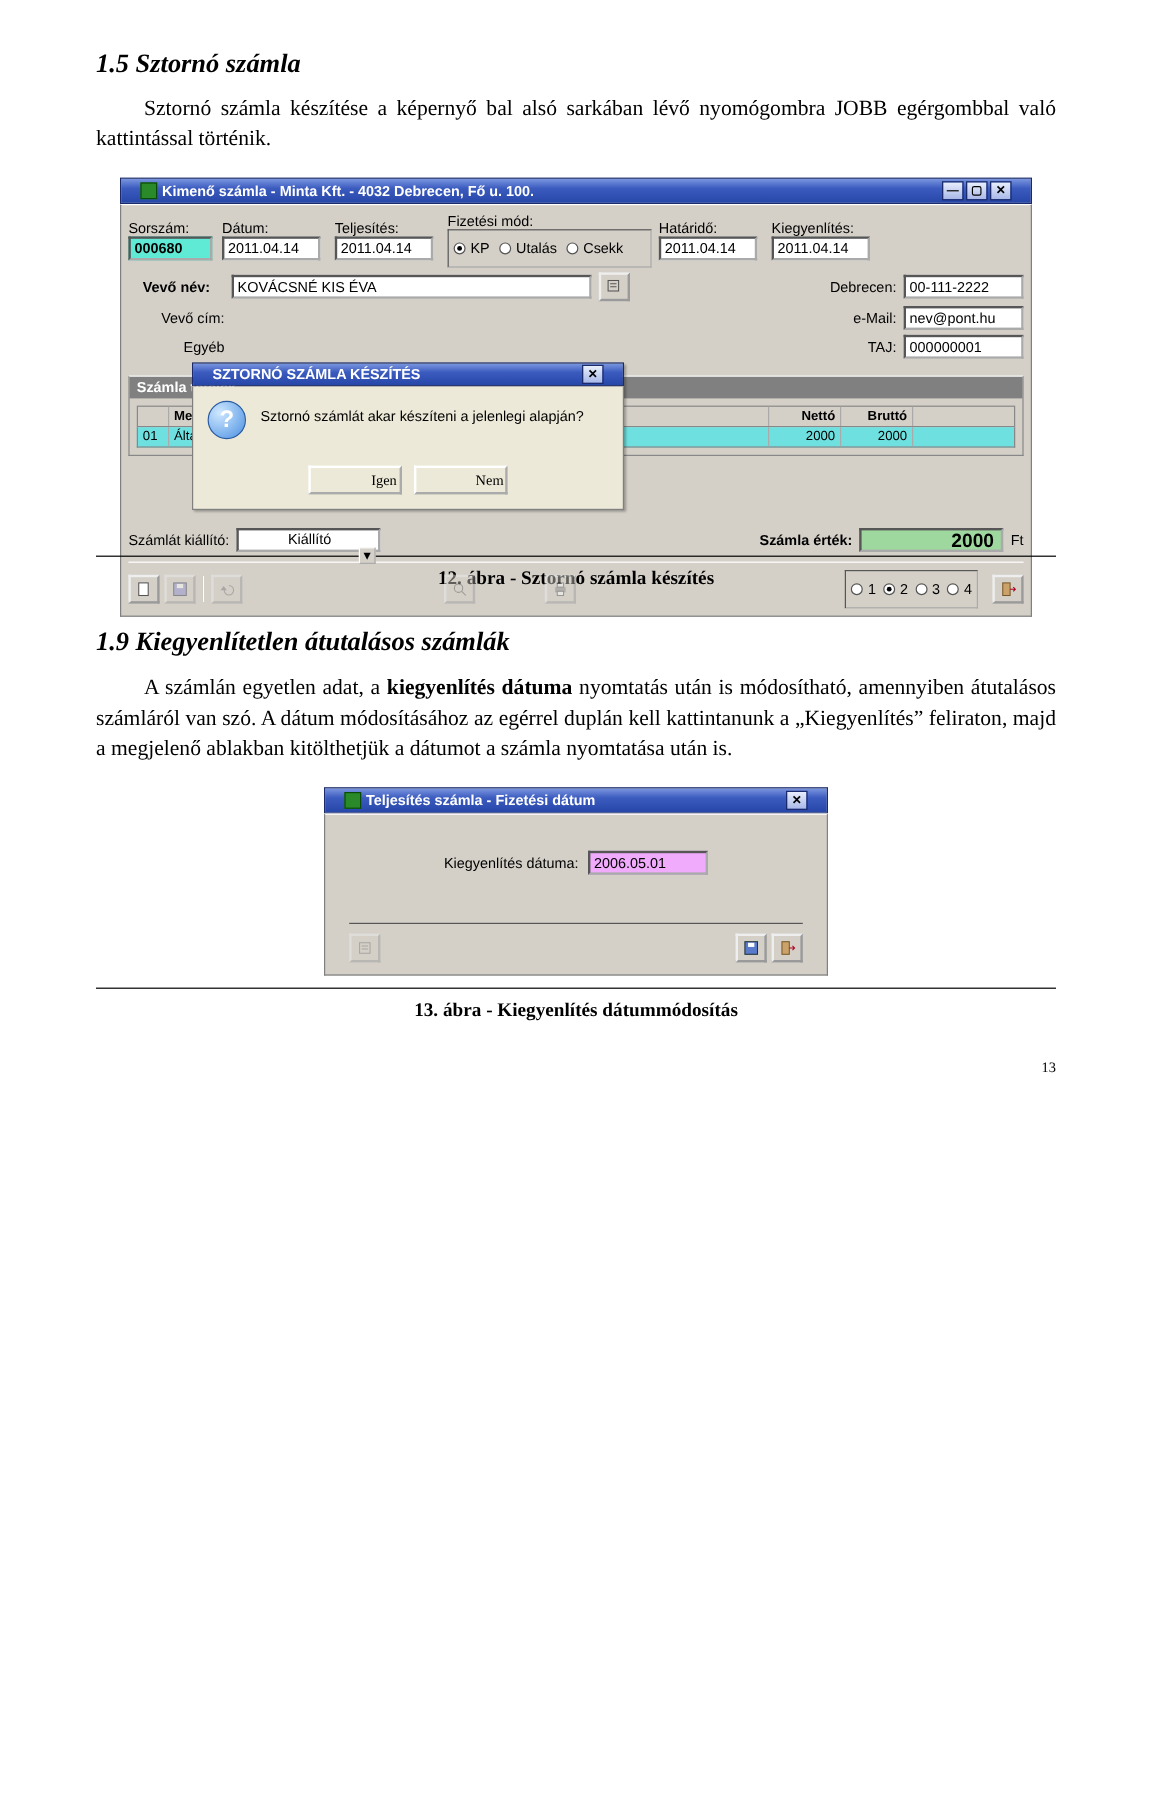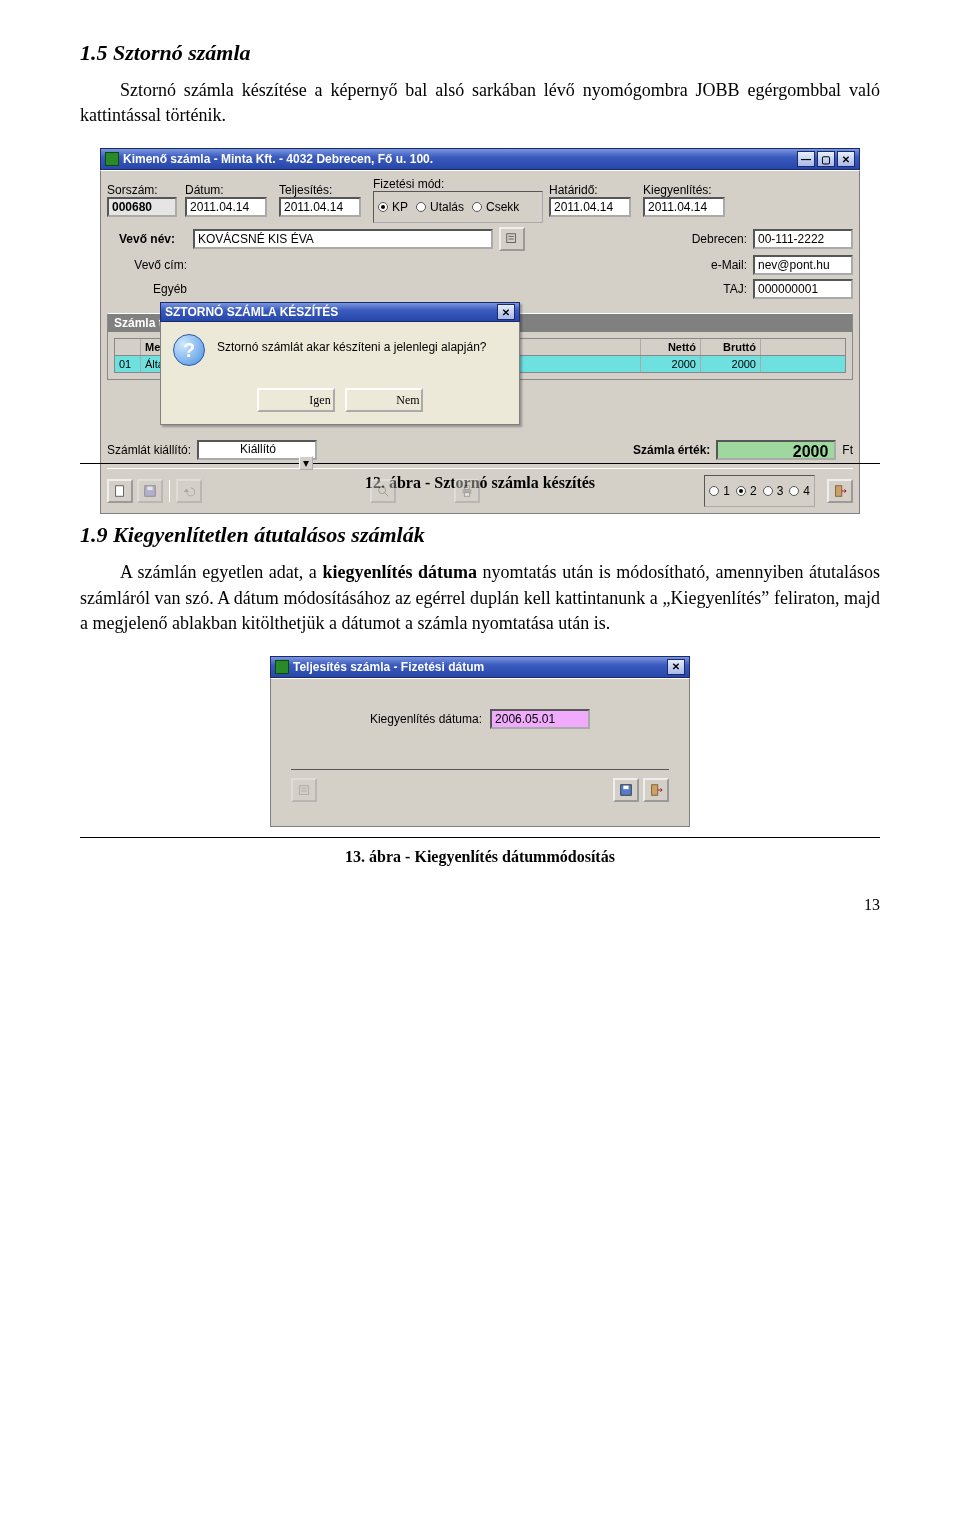--- a/index.html
+++ b/index.html
@@ -25,35 +25,35 @@
     margin-bottom: 20px;
   }
   .indent { text-indent: 40px; }
   .caption {
     text-align: center;
     font-weight: bold;
     font-size: 16px;
     margin: 10px 0 30px 0;
   }
   .hr { border: none; border-top: 1px solid #000; margin: 8px 0; }
-  .page-no { text-align: right; font-size: 16px; margin-top: 20px; }
+  .page-no { text-align: right; font-size: 12px; margin-top: 20px; }
 
   
   .win-outer {
     width: 760px;
     margin: 10px auto 10px auto;
     font-family: Tahoma, Arial, sans-serif;
     font-size: 12px;
     color: #000;
   }
   .titlebar {
     display: flex; align-items: center;
     background: linear-gradient(#7a96df,#3b5bbf 40%,#2646a8);
     color: #fff; font-weight: bold;
-    height: 22px; padding: 0 4px;
+    height: 22px; padding: 0 16px;
     border: 1px solid #1a2a6a;
   }
   .titlebar .icon {
     width: 14px; height: 14px; background: #2a8a2a; border:1px solid #0a4a0a; margin-right:4px;
   }
   .tb-spacer { flex: 1; }
   .tb-btn {
     width: 18px; height: 16px; margin-left: 2px;
     background: linear-gradient(#e8eefc,#a8b8e8);
     border: 1px solid #1a2a6a; display:flex;align-items:center;justify-content:center;
@@ -65,21 +65,21 @@
     border-top: 1px solid #fff;
     padding: 6px;
   }
   .row { display:flex; align-items:center; margin-bottom:4px; gap:6px; }
   .lbl { font-size:12px; color:#000; white-space:nowrap; }
   .lbl.b { font-weight: bold; }
   .inp {
     height: 20px; background:#fff; border:2px inset #aaa;
     padding:1px 3px; font-family:Tahoma,Arial; font-size:12px;
   }
-  .inp.green { background:#e5e5e5; font-weight:bold; }
+  .inp.green { background:#5eead4; font-weight:bold; }
   .inp.green2 { background:#9fd89f; font-weight:bold; font-size:16px; text-align:right; padding-right:6px;}
   .radio-grp { display:flex; align-items:center; gap:2px; border:1px inset #aaa; background:#d4d0c8; padding:1px 4px; height:32px; }
   .radio-dot { width:10px;height:10px;border:1px solid #555;border-radius:50%;display:inline-block;margin-right:2px;background:#fff; position:relative;}
   .radio-dot.on::after{content:"";position:absolute;left:2px;top:2px;width:4px;height:4px;border-radius:50%;background:#000;}
   .group-box { border:1px solid #888; border-top:1px solid #fff; padding:6px; margin-top:4px; }
   .table-hdr { display:flex; background:#d4d0c8; border:1px solid #888; font-weight:bold; font-size:11px; }
   .table-hdr span, .table-row span { padding:2px 4px; border-right:1px solid #aaa; }
   .table-row { display:flex; background:#6fe0e0; border:1px solid #888; border-top:none; font-size:11px; }
   .toolbar { display:flex; align-items:center; gap:4px; margin-top:8px; border-top:1px solid #fff; padding-top:6px;}
   .tbicon {
@@ -122,21 +122,21 @@
     height:20px; background:#fff; border:2px inset #aaa; display:flex; align-items:center;
     padding:0 2px 0 4px; font-size:12px;flex-direction:column;
   }
   .select .arrow { width:14px;height:14px;background:#d4d0c8;border:1px outset #fff;margin-left:auto;display:flex;align-items:center;justify-content:center;}
 
   
   .win2 {
     width: 420px; margin: 20px auto 10px auto;
     font-family: Tahoma, Arial, sans-serif; font-size:12px;
   }
-  .win2 .panel { padding:30px 20px 24px 20px; }
+  .win2 .panel { padding:30px 20px 10px 20px; }
   .win2 .row2 { display:flex; align-items:center; justify-content:center; gap:8px; margin-bottom:40px;}
   .inp.yellow { background:#f0abfc; }
   .win2 .toolbar { justify-content:space-between; border-top:1px inset #aaa; padding-top:8px; }
   .col { display:flex; flex-direction:column; }
 
   .muted-icon { opacity:.45; }
 </style>
 </head>
 <body>
 

